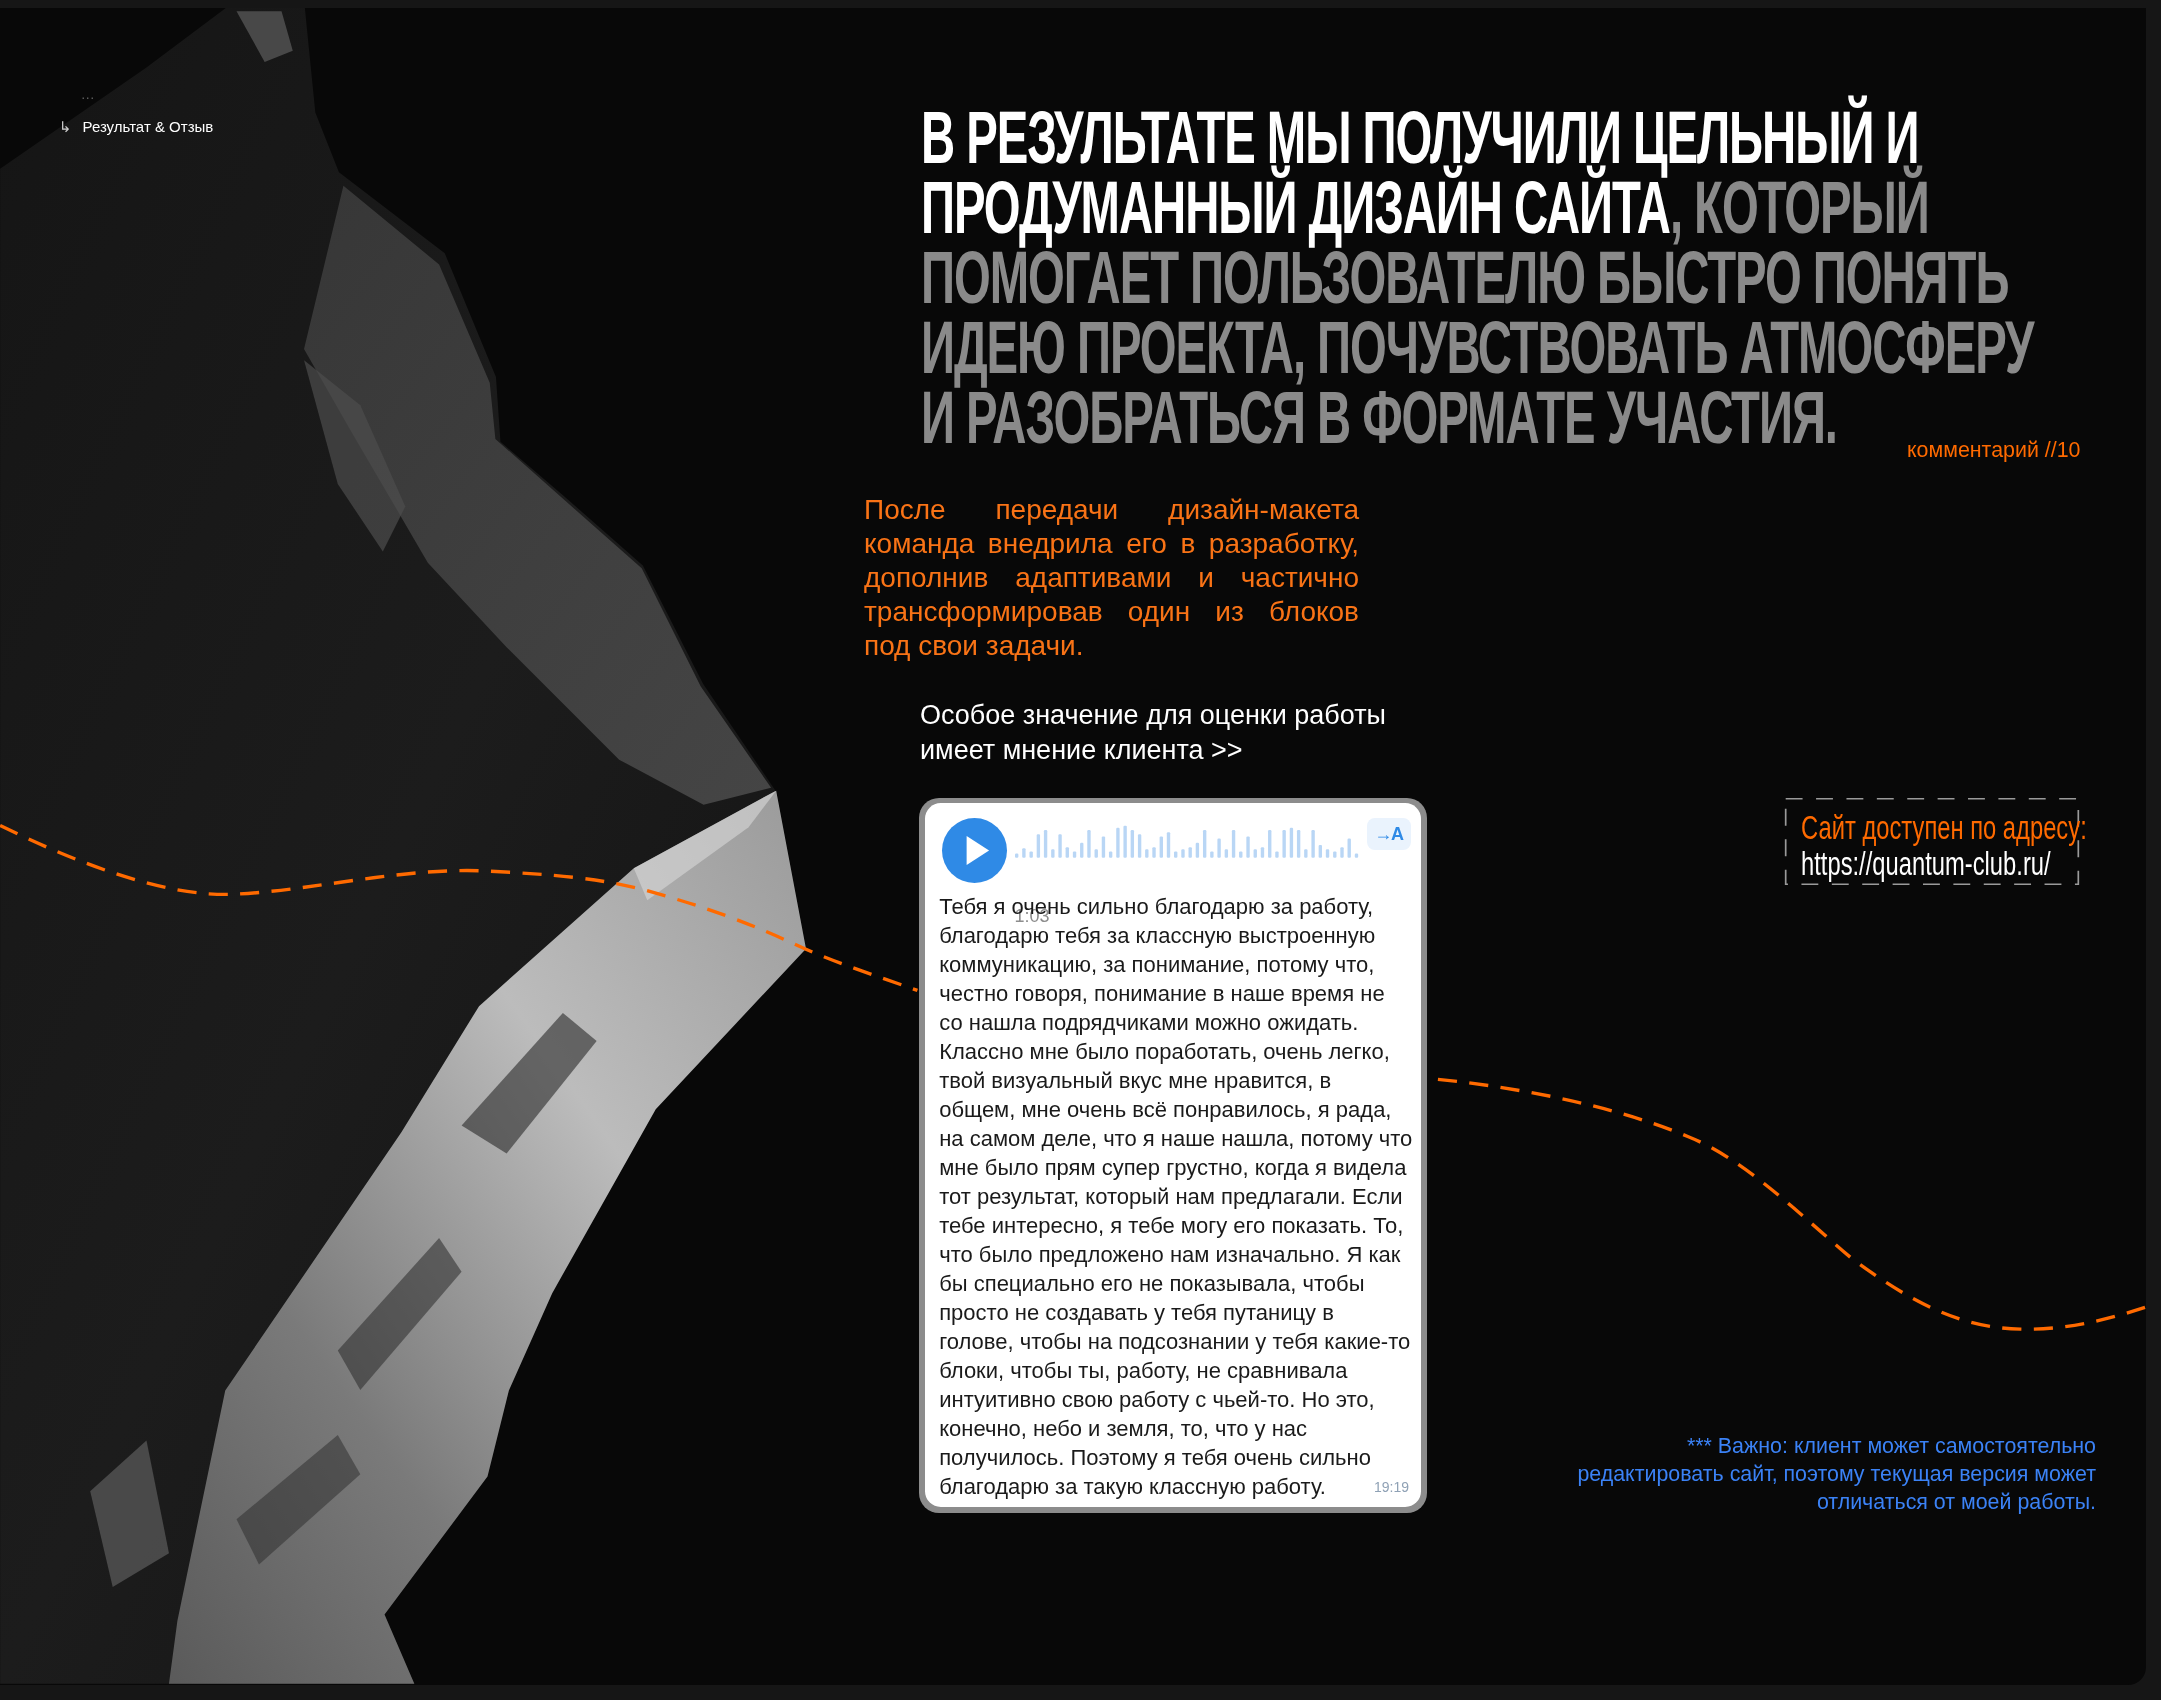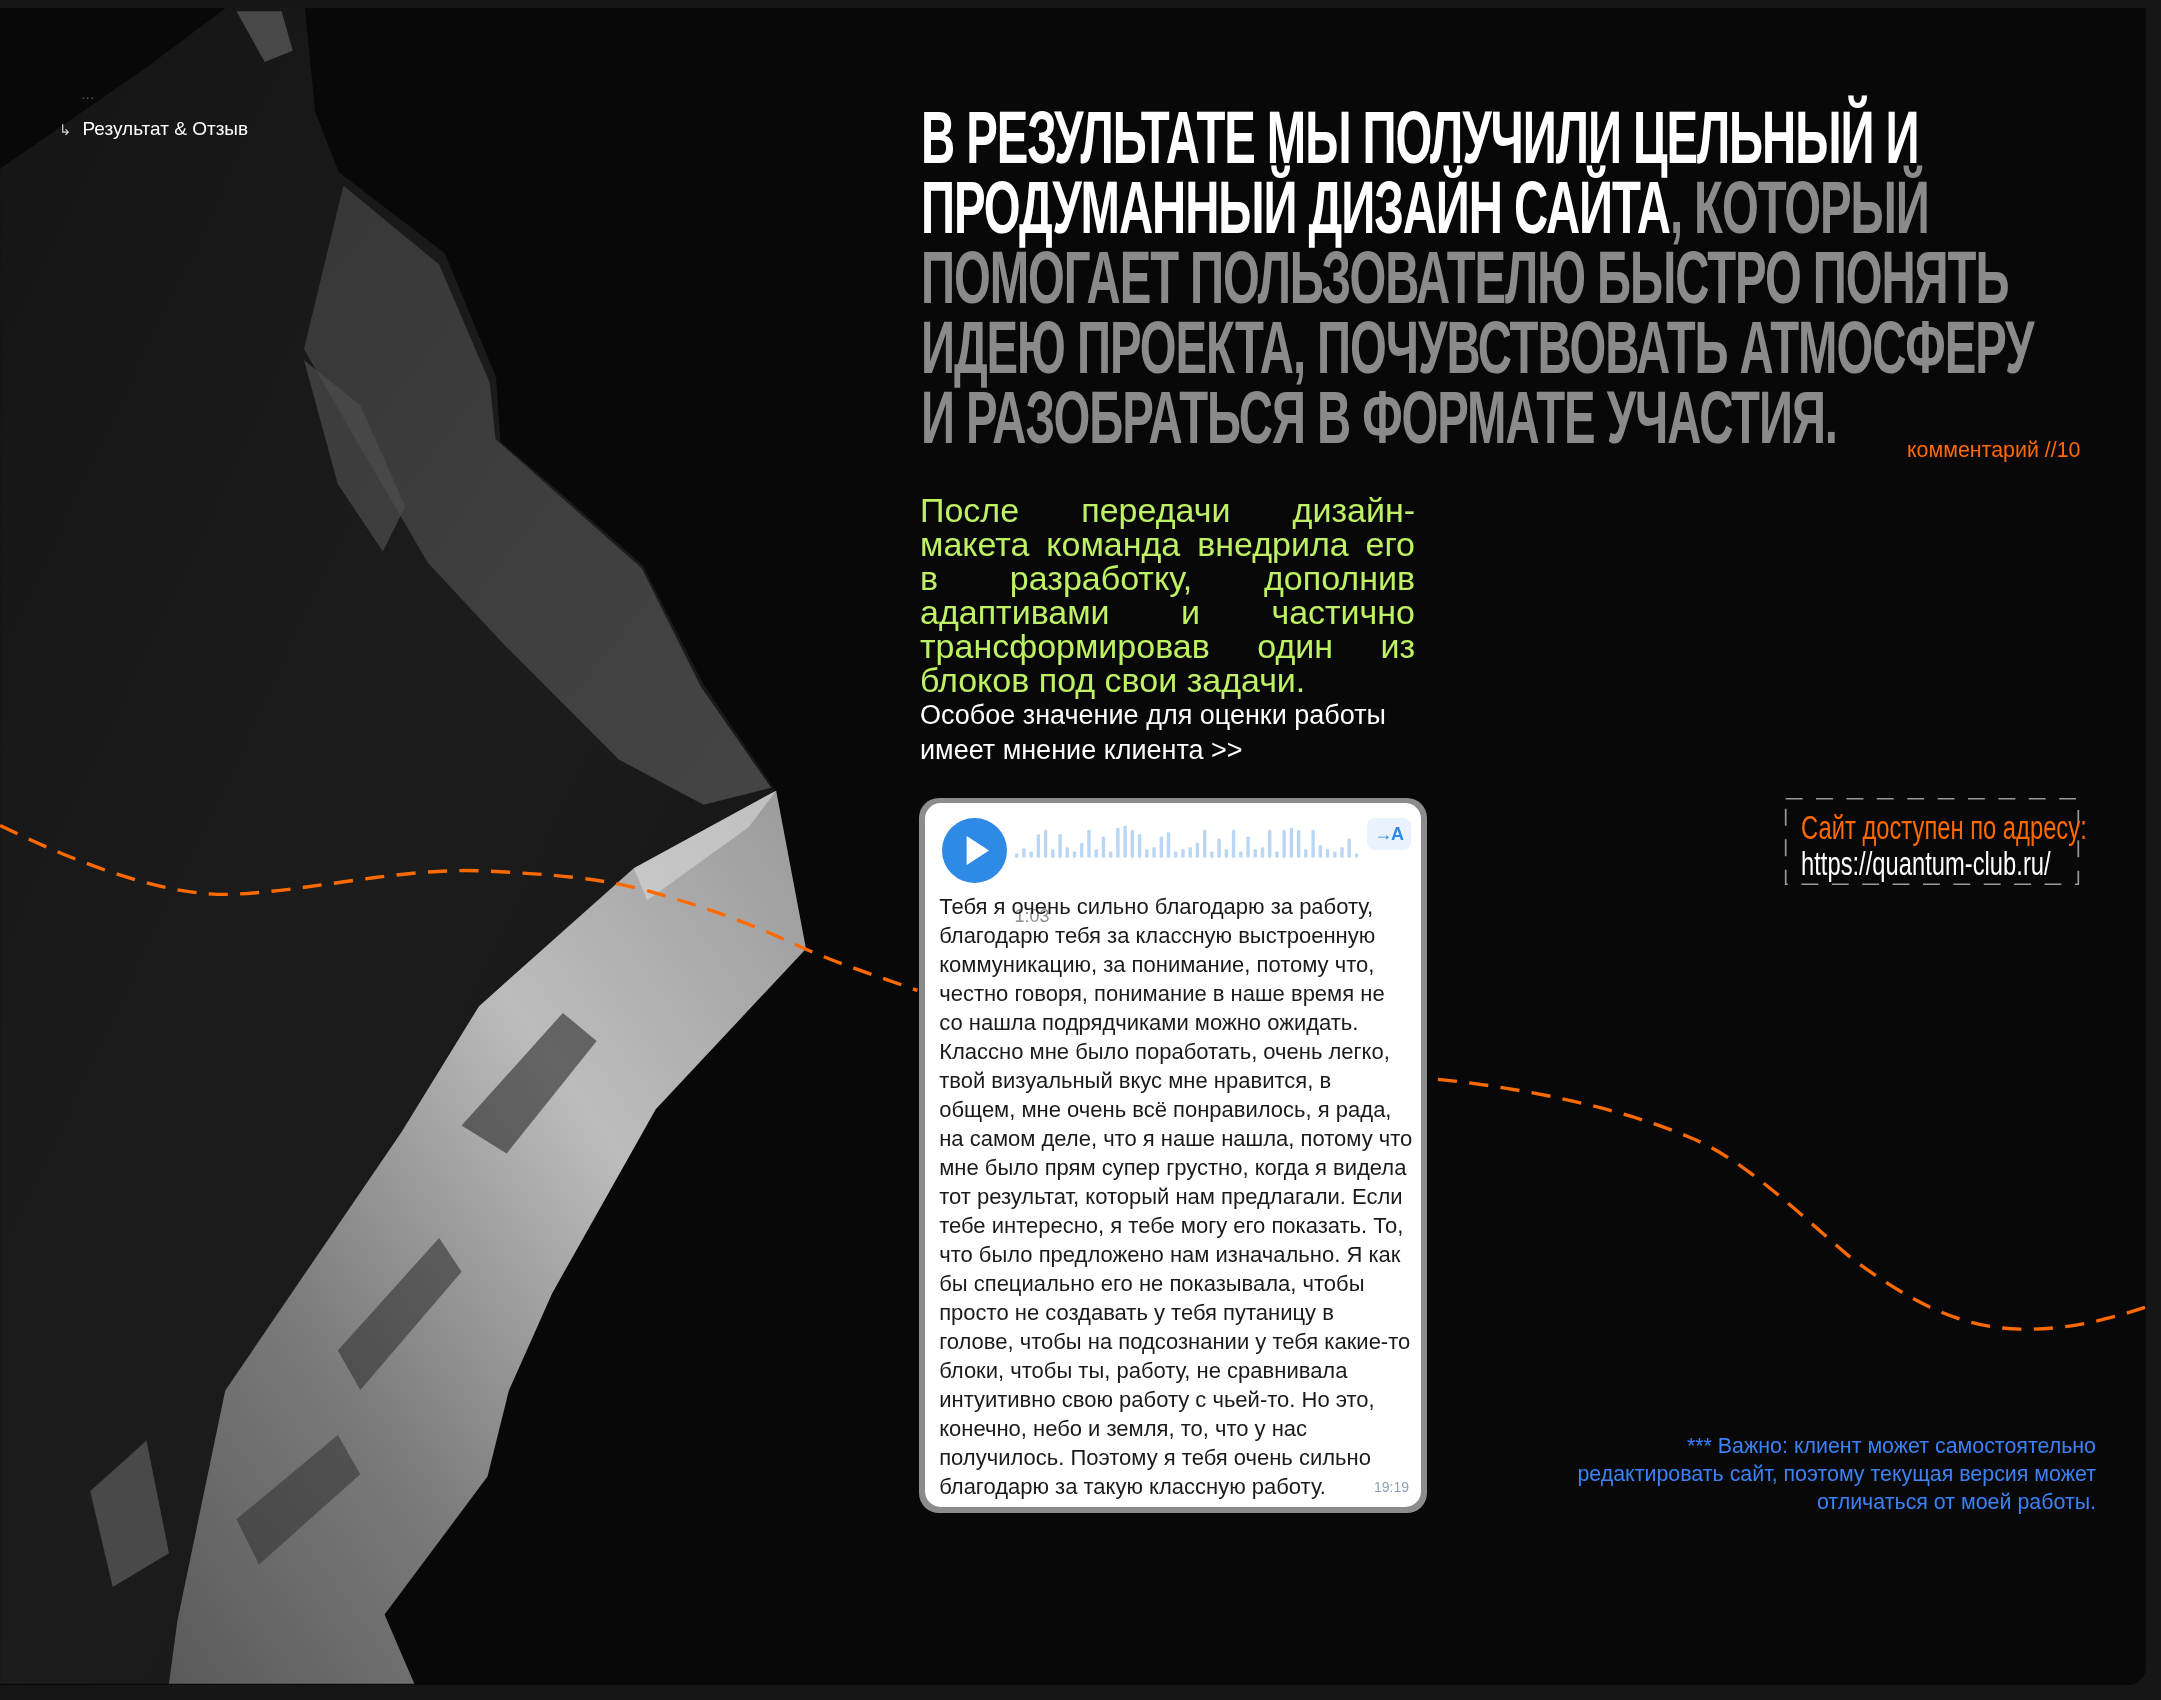--- a/index.html
+++ b/index.html
@@ -15,38 +15,38 @@
     border-radius: 0 0 18px 0;
     overflow: hidden;
   }
   .mountain { position: absolute; left: 0; top: -7.9px; width: 2146px; height: 1700px; }
   .dash-path { position: absolute; left: 0; top: -7.9px; width: 2146px; height: 1700px; }
 
   .breadcrumb { position: absolute; left: 59px; top: 82px; }
   .breadcrumb .dots { position: absolute; left: 22.5px; top: 0; color: #6a6a6a; font-size: 12.4px; letter-spacing: 1.1px; line-height: 11.3px; }
   .breadcrumb .row { position: absolute; left: 0; top: 28px; white-space: nowrap; display: flex; align-items: baseline; }
   .breadcrumb .arrow { color: #cfcfcf; font-size: 14.6px; margin-right: 11.3px; }
-  .breadcrumb .label { color: #ffffff; font-size: 19px; }
+  .breadcrumb .label { color: #ffffff; font-size: 15px; }
 
   .headline {
     position: absolute; left: 921px; top: 95px; width: 1238px;
     font-weight: bold; font-size: 74px; line-height: 70px;
     letter-spacing: -1.7px;
     transform: scaleX(0.64); transform-origin: 0 0;
     white-space: nowrap;
   }
   .headline .line { display: block; }
   .headline .w { color: #ffffff; }
   .headline .g { color: #8a8a8a; }
 
   .comment-tag { position: absolute; left: 1907px; top: 430px; color: #ff6a00; font-size: 21.4px; white-space: nowrap; }
 
   .intro {
-    position: absolute; left: 920px; top: 485px; width: 495px;
-    color: #bef264; font-size: 34px; line-height: 34px; text-align: justify; text-align-last: left;
+    position: absolute; left: 864px; top: 485px; width: 495px;
+    color: #f97316; font-size: 28px; line-height: 34px; text-align: justify; text-align-last: left;
   }
   .client-note {
     position: absolute; left: 920px; top: 690px; width: 507px;
     color: #ffffff; font-size: 27px; line-height: 35px;
   }
 
   .card {
     position: absolute; left: 919px; top: 790px; width: 508px; height: 715px;
     box-sizing: border-box; background: #8c8c8c; border-radius: 20px; padding: 5.6px;
   }

